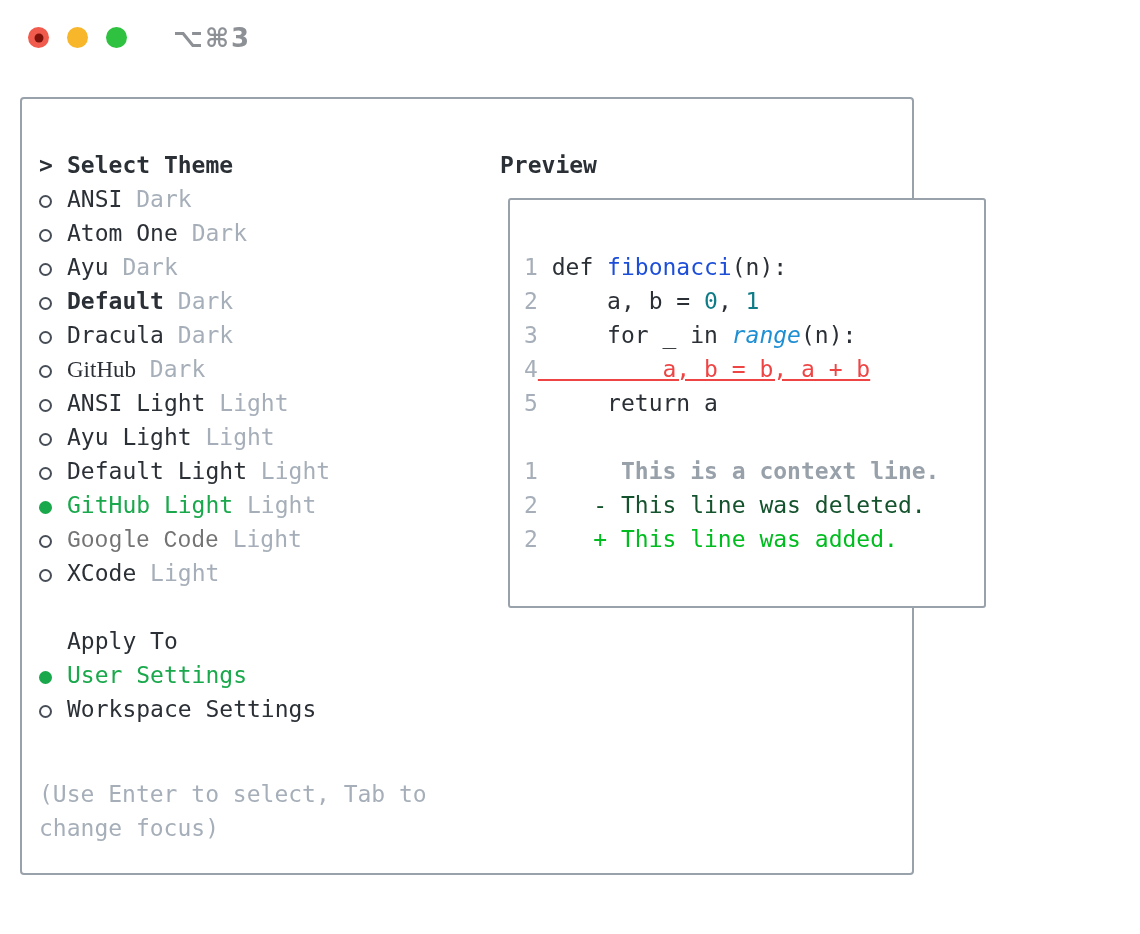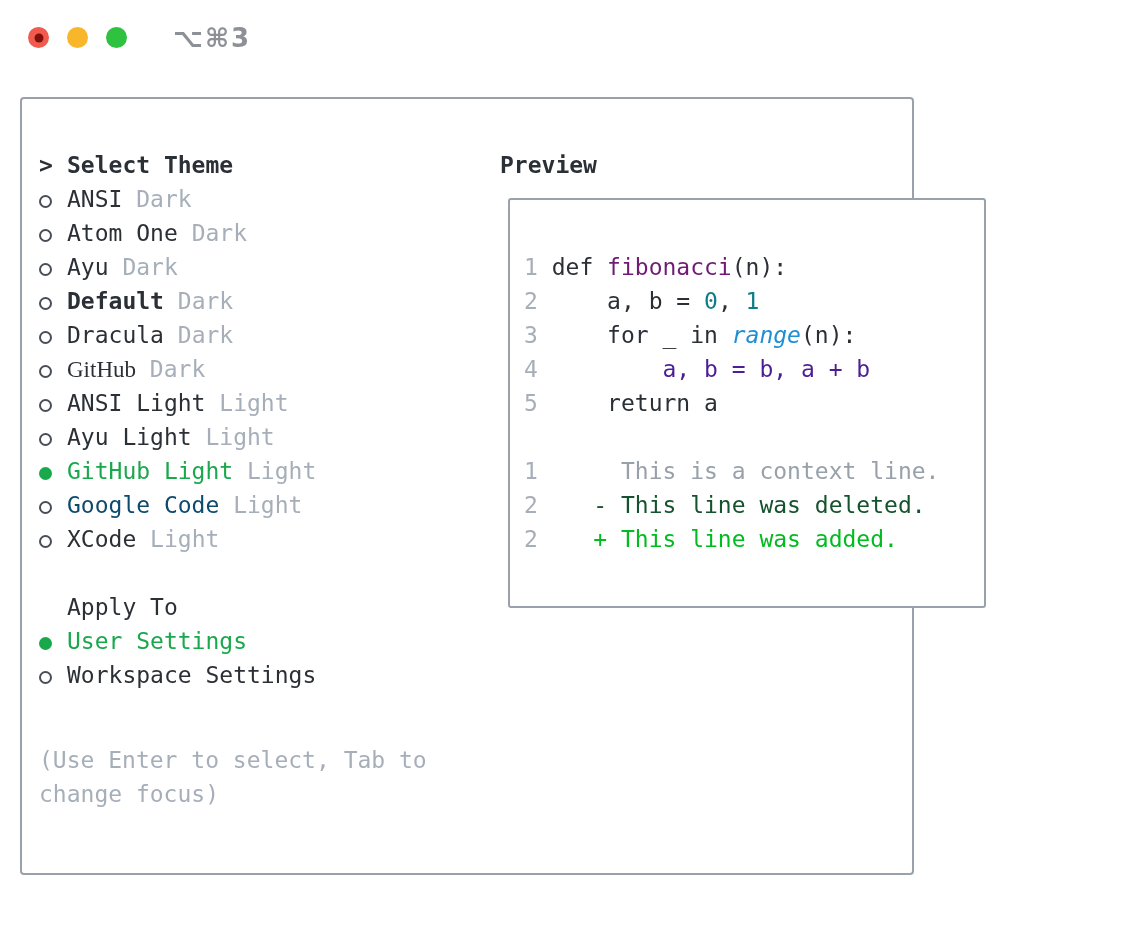--- a/index.html
+++ b/index.html
@@ -98,45 +98,46 @@
       </div>
       <div id="theme-rows">
           <div class="row"><span class="marker"><span class="circle" style="border-color: rgb(71, 78, 87);"></span></span><span style="color: rgb(43, 48, 54);">ANSI</span><span style="color: rgb(166, 175, 185);"> Dark</span></div>
           <div class="row"><span class="marker"><span class="circle" style="border-color: rgb(71, 78, 87);"></span></span><span style="color: rgb(43, 48, 54);">Atom One</span><span style="color: rgb(166, 175, 185);"> Dark</span></div>
           <div class="row"><span class="marker"><span class="circle" style="border-color: rgb(71, 78, 87);"></span></span><span style="color: rgb(43, 48, 54);">Ayu</span><span style="color: rgb(166, 175, 185);"> Dark</span></div>
           <div class="row"><span class="marker"><span class="circle" style="border-color: rgb(71, 78, 87);"></span></span><span style="color: rgb(43, 48, 54); font-weight: bold;">Default</span><span style="color: rgb(166, 175, 185);"> Dark</span></div>
           <div class="row"><span class="marker"><span class="circle" style="border-color: rgb(71, 78, 87);"></span></span><span style="color: rgb(43, 48, 54);">Dracula</span><span style="color: rgb(166, 175, 185);"> Dark</span></div>
           <div class="row"><span class="marker"><span class="circle" style="border-color: rgb(71, 78, 87);"></span></span><span style="color: rgb(43, 48, 54); font-family: Liberation Serif, serif;">GitHub</span><span style="color: rgb(166, 175, 185);"> Dark</span></div>
           <div class="row"><span class="marker"><span class="circle" style="border-color: rgb(71, 78, 87);"></span></span><span style="color: rgb(43, 48, 54);">ANSI Light</span><span style="color: rgb(166, 175, 185);"> Light</span></div>
           <div class="row"><span class="marker"><span class="circle" style="border-color: rgb(71, 78, 87);"></span></span><span style="color: rgb(43, 48, 54);">Ayu Light</span><span style="color: rgb(166, 175, 185);"> Light</span></div>
+          <div class="row"><span class="marker"><span class="circle" style="border-color: rgb(71, 78, 87);"></span></span><span style="color: rgb(43, 48, 54);">Default Light</span><span style="color: rgb(166, 175, 185);"> Light</span></div>
           <div class="row"><span class="marker"><span class="circle" style="background: rgb(25, 168, 75); border-color: rgb(25, 168, 75);"></span></span><span style="color: rgb(25, 168, 75);">GitHub Light</span><span style="color: rgb(166, 175, 185);"> Light</span></div>
-          <div class="row"><span class="marker"><span class="circle" style="border-color: rgb(71, 78, 87);"></span></span><span style="color: #0c4a6e;">Google Code</span><span style="color: rgb(166, 175, 185);"> Light</span></div>
+          <div class="row"><span class="marker"><span class="circle" style="border-color: rgb(71, 78, 87);"></span></span><span style="color: #737373; font-family: Liberation Mono, monospace;">Google Code</span><span style="color: rgb(166, 175, 185);"> Light</span></div>
           <div class="row"><span class="marker"><span class="circle" style="border-color: rgb(71, 78, 87);"></span></span><span style="color: rgb(43, 48, 54);">XCode</span><span style="color: rgb(166, 175, 185);"> Light</span></div>
         </div>
       <div class="row blank"></div>
       <div class="row">
         <span class="marker"></span><span class="heading-plain">Apply To</span>
       </div>
       <div id="apply-rows">
           <div class="row"><span class="marker"><span class="circle" style="background: rgb(25, 168, 75); border-color: rgb(25, 168, 75);"></span></span><span style="color: rgb(25, 168, 75);">User Settings</span></div>
           <div class="row"><span class="marker"><span class="circle" style="border-color: rgb(71, 78, 87);"></span></span><span style="color: rgb(43, 48, 54);">Workspace Settings</span></div>
         </div>
       <div class="hint" style="color: rgb(166, 175, 185);">(Use Enter to select, Tab to change focus)</div>
     </div>
 
     <div class="preview-heading">Preview</div>
 
     <div class="preview-box">
       <div class="code" id="code-lines">
-          <div class="line"><span style="color: rgb(166, 175, 185);">1 </span><span style="color: rgb(43, 48, 54);">def </span><span style="color: #701a75;">fibonacci</span><span style="color: rgb(43, 48, 54);">(n):</span></div>
+          <div class="line"><span style="color: rgb(166, 175, 185);">1 </span><span style="color: rgb(43, 48, 54);">def </span><span style="color: #1d4ed8;">fibonacci</span><span style="color: rgb(43, 48, 54);">(n):</span></div>
           <div class="line"><span style="color: rgb(166, 175, 185);">2</span><span style="color: rgb(43, 48, 54);">     a, b = </span><span style="color: rgb(14, 124, 135);">0</span><span style="color: rgb(43, 48, 54);">, </span><span style="color: rgb(14, 124, 135);">1</span></div>
           <div class="line"><span style="color: rgb(166, 175, 185);">3</span><span style="color: rgb(43, 48, 54);">     for _ in </span><span style="color: rgb(31, 143, 212); font-style: italic;">range</span><span style="color: rgb(43, 48, 54);">(n):</span></div>
-          <div class="line"><span style="color: rgb(166, 175, 185);">4</span><span style="color: #4c1d95;">         a, b = b, a + b</span></div>
+          <div class="line"><span style="color: rgb(166, 175, 185);">4</span><span style="color: #ef4444; text-decoration: underline;">         a, b = b, a + b</span></div>
           <div class="line"><span style="color: rgb(166, 175, 185);">5</span><span style="color: rgb(43, 48, 54);">     return a</span></div>
           <div class="line"></div>
-          <div class="line"><span style="color: rgb(166, 175, 185);">1</span><span style="color: rgb(152, 161, 170);">      This is a context line.</span></div>
+          <div class="line"><span style="color: rgb(166, 175, 185);">1</span><span style="color: rgb(152, 161, 170); font-weight: bold;">      This is a context line.</span></div>
           <div class="line"><span style="color: rgb(166, 175, 185);">2</span><span style="color: rgb(43, 48, 54);">    </span><span style="color: #14532d;">- This line was deleted.</span></div>
           <div class="line"><span style="color: rgb(166, 175, 185);">2</span><span style="color: rgb(43, 48, 54);">    </span><span style="color: rgb(0, 189, 31);">+ This line was added.</span></div>
         </div>
     </div>
 
   </div>
 </div>
 
 </body></html>

